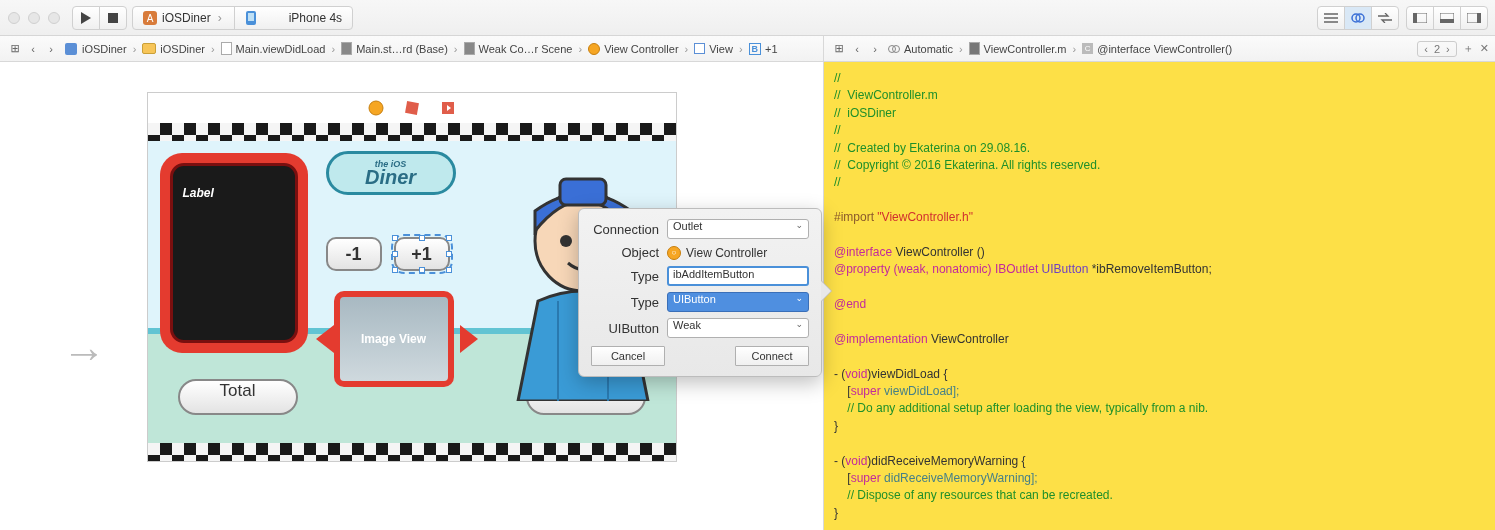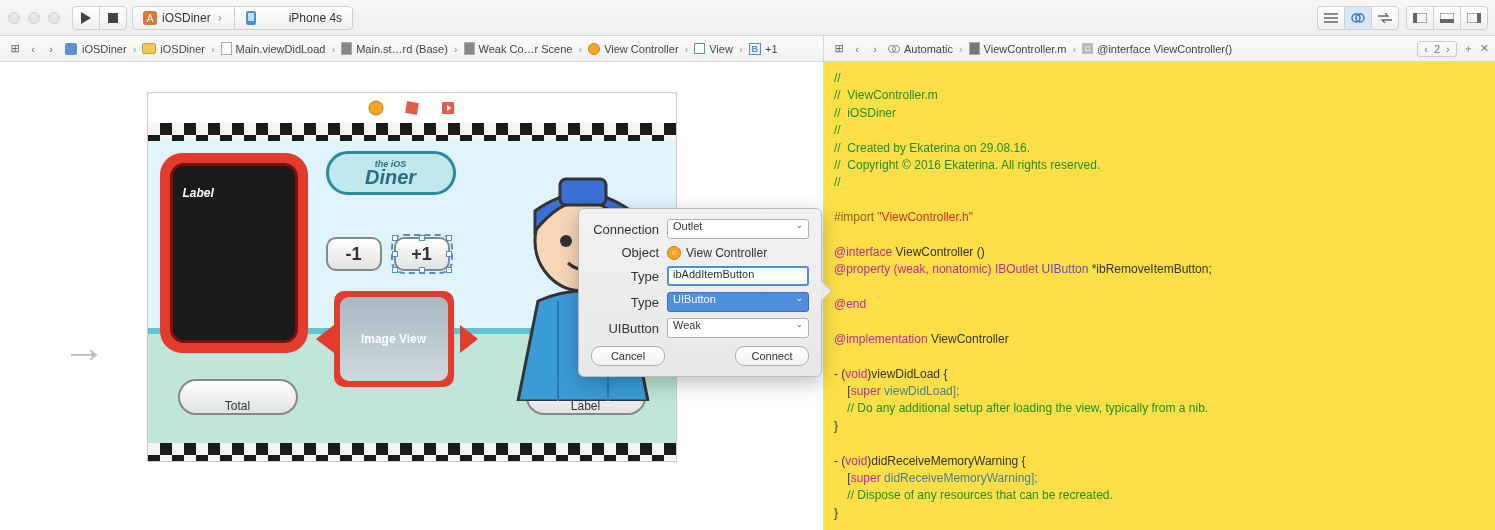--- a/index.html
+++ b/index.html
@@ -46,43 +46,43 @@
 .chalkboard-inner { width: 100%; height: 100%; background: #1a1a1a; border-radius: 14px; border: 3px solid #7a0f0f; color: #fff; padding: 20px 10px; font-weight: bold; font-family: Georgia, serif; font-style: italic; }
 .signboard { position: absolute; left: 178px; top: 10px; width: 130px; height: 44px; background: #bfe9ed; border: 3px solid #2a8aa0; border-radius: 28px; display: flex; align-items: center; justify-content: center; color: #2a6d85; }
 .signboard .sign-inner { font-family: cursive; font-weight: bold; font-size: 20px; font-style: italic; line-height: 0.9; text-align: center; }
 .signboard .small { font-size: 9px; display:block; }
 .chef { position: absolute; right: 8px; top: 20px; width: 170px; height: 240px; }
 .stepper { position: absolute; left: 178px; top: 96px; display: flex; gap: 12px; }
 .step-btn { width: 56px; height: 34px; border-radius: 10px; background: linear-gradient(#fff,#e3e3e3); border: 2px solid #888; display: flex; align-items: center; justify-content: center; font-size: 18px; font-weight: bold; color: #333; }
 .step-btn.selected { outline: 2px dashed #4a90d9; outline-offset: 1px; }
 .handle { position:absolute; width:6px; height:6px; background:#fff; border:1px solid #4a90d9; }
 .frame-red { position: absolute; left: 186px; top: 150px; width: 120px; height: 96px; background: #e43b2f; border-radius: 10px; padding: 6px; }
-.frame-red .img-inner { width:100%; height:100%; background: linear-gradient(#a8b9c2,#cfd9de); border-radius: 9px; display:flex; align-items:center; justify-content:center; color:#fff; font-weight:bold; font-size:12px; }
+.frame-red .img-inner { width:100%; height:100%; background: linear-gradient(#a8b9c2,#cfd9de); border-radius: 4px; display:flex; align-items:center; justify-content:center; color:#fff; font-weight:bold; font-size:12px; }
 .tri { position:absolute; width:0; height:0; border-top:14px solid transparent; border-bottom:14px solid transparent; }
 .tri.l { left:168px; top:184px; border-right:18px solid #e43b2f; }
 .tri.r { left:312px; top:184px; border-left:18px solid #e43b2f; }
-.pill { position:absolute; height:36px; border-radius:18px; background: linear-gradient(#fff,#e3e3e3); border:2px solid #888; display:flex; align-items:flex-end; justify-content:center; font-size:12px; color:#333; }
+.pill { position:absolute; height:36px; border-radius:18px; background: linear-gradient(#fff,#e3e3e3); border:2px solid #888; display:flex; align-items:flex-start; justify-content:center; font-size:17px; color:#333; }
 .pill.total { left: 30px; bottom: 28px; width: 120px; }
 .pill.label2 { right: 30px; bottom: 28px; width: 120px; }
 .big-arrow { position: absolute; left: 62px; top: 260px; color: #bbb; font-size: 44px; }
 
 
 .popover { position: absolute; left: 578px; top: 146px; width: 244px; background: linear-gradient(#f2f2f2,#e8e8e8); border: 1px solid #bcbcbc; border-radius: 6px; box-shadow: 0 6px 20px rgba(0,0,0,0.25); padding: 10px 12px 10px 12px; z-index: 50; }
 .popover::after { content:""; position:absolute; right:-10px; top:72px; width:0; height:0; border-top:10px solid transparent; border-bottom:10px solid transparent; border-left:10px solid #e8e8e8; filter: drop-shadow(1px 0 0 #bcbcbc); }
 .pop-row { display:flex; align-items:center; margin-bottom:6px; gap:8px; }
 .pop-row label { width: 68px; text-align: right; font-size: 13px; color: #333; }
 .pop-select, .pop-input { flex:1; height:20px; border:1px solid #b0b0b0; border-radius:3px; background:#fff; font-size:11px; padding: 0 5px; display:flex; justify-content:space-between; }
 .pop-select.blue { background:#4f8fe0; color:#fff; border-color:#3a6fb8; }
 .pop-select .caret { font-size:9px; color:#666; }
 .pop-select.blue .caret { color:#fff; }
 .pop-input.focused { border: 2px solid #4a90d9; padding: 0 4px; }
 .pop-obj { display:flex; align-items:center; gap:5px; flex:1; }
 .pop-obj .oicon { width:14px; height:14px; border-radius:50%; background:#f6a623; border:1px solid #c77f0f; display:flex; align-items:center; justify-content:center; color:#fff; font-size:8px; font-weight:bold;}
 .pop-actions { display:flex; justify-content:space-between; margin-top:8px; }
-.pop-btn { width: 74px; height: 20px; border:1px solid #b0b0b0; border-radius:9px; background:linear-gradient(#fff,#f0f0f0); font-size:11px; display:flex; align-items:center; justify-content:center; }
+.pop-btn { width: 74px; height: 20px; border:1px solid #b0b0b0; border-radius:1px; background:linear-gradient(#fff,#f0f0f0); font-size:11px; display:flex; align-items:center; justify-content:center; }
 
 
 .c-comment { color: #1e8f2a; }
 .c-keyword { color: #c22a9c; }
 .c-import { color: #8b5a2b; }
 .c-string  { color: #d12f2f; }
 .c-type    { color: #6f42c1; }
 .c-prop    { color: #478086; }
 
 .mini-icon { width:14px; height:14px; display:inline-flex; align-items:center; justify-content:center; }

